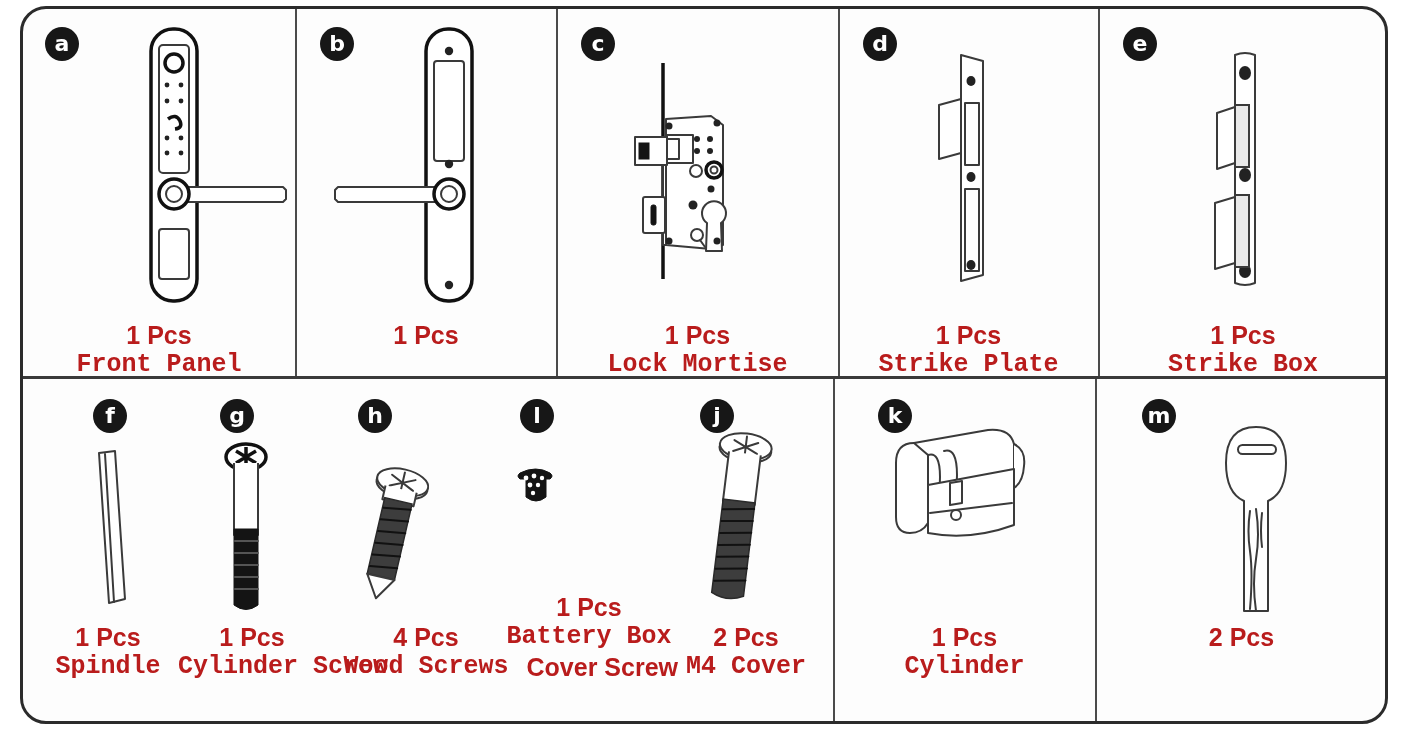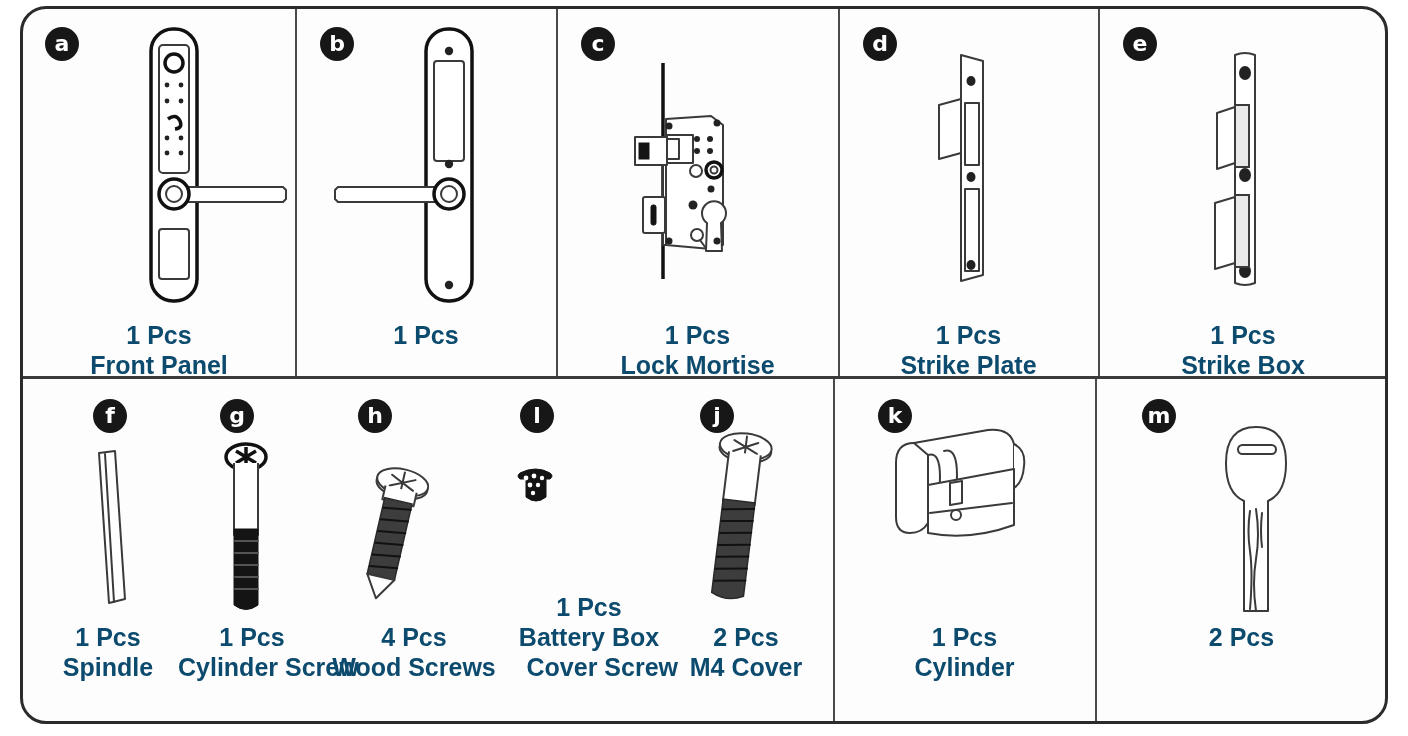--- a/index.html
+++ b/index.html
@@ -18,25 +18,25 @@
 
   .cell{position:absolute;box-sizing:border-box;}
 
   .badge{position:absolute;width:34px;height:34px;border-radius:50%;
          background:#171717;color:#ffffff;font-weight:bold;font-size:22px;
          line-height:34px;text-align:center;
          font-family:"DejaVu Sans",sans-serif;}
 
   .art{position:absolute;}
 
-  .cap{position:absolute;text-align:center;color:#0c4a6e;
+  .cap{position:absolute;text-align:center;color:#b91c1c;
        font-weight:bold;font-size:25px;line-height:30px;
        font-family:"Liberation Sans",sans-serif;white-space:nowrap;}
   .cap .l1{display:block;}
-  .cap .l2{display:block;}
+  .cap .l2{display:block;font-family:Liberation Mono, monospace;}
   .cap3 .l1{display:block;}
   .cap3 .l2{display:block;}
   .cap3 .l3{display:block;text-align:right;}
 
   svg{display:block;overflow:visible;}
   .st{fill:none;stroke:#3a3a3a;stroke-width:2;stroke-linejoin:round;stroke-linecap:round;}
   .stb{fill:none;stroke:#111;stroke-width:3.5;stroke-linejoin:round;}
   .fw{fill:#ffffff;stroke:#3a3a3a;stroke-width:2;stroke-linejoin:round;}
   .fwb{fill:#ffffff;stroke:#111;stroke-width:3.5;stroke-linejoin:round;}
   .fk{fill:#141414;stroke:#141414;stroke-width:1;}
@@ -221,21 +221,21 @@
           <ellipse class="fw" cx="46" cy="16" rx="26" ry="13"></ellipse>
           <ellipse class="fw" cx="46" cy="13" rx="26" ry="13"></ellipse>
           <path class="st" d="M34 8 L58 19 M58 8 L34 19 M46 3 L46 24"></path>
           <path class="fw" d="M30 20 L30 34 L62 34 L62 20"></path>
           <path class="fd" d="M32 32 L32 110 L60 110 L60 32 Z"></path>
           <path class="fw" d="M32 110 L60 110 L46 132 Z"></path>
           <path class="st" d="M33 42 L60 38 M33 54 L60 50 M33 66 L60 62 M33 78 L60 74 M33 90 L60 86 M33 102 L60 98" style="stroke:#111"></path>
         </g>
       </svg>
     </div>
-    <div class="cap" style="left:4px;top:243px;width:180px;">
+    <div class="cap" style="left:16px;top:243px;width:180px;">
       <span class="l1">4 Pcs</span>
       <span class="l2">Wood Screws</span>
     </div>
   </div>
 
   <div class="cell" style="left:500px;top:379px;width:178px;height:342px;">
     <div class="badge" style="left:20px;top:20px;">l</div>
     <div class="art" style="left:12px;top:88px;">
       <svg width="60" height="48" viewBox="0 0 60 48">
         <path class="fk" d="M8 6 q16 -8 30 0 q4 3 0 6 L34 12 L34 30 q-10 8 -20 0 L14 12 L8 12 q-4 -3 0 -6 Z"></path>

